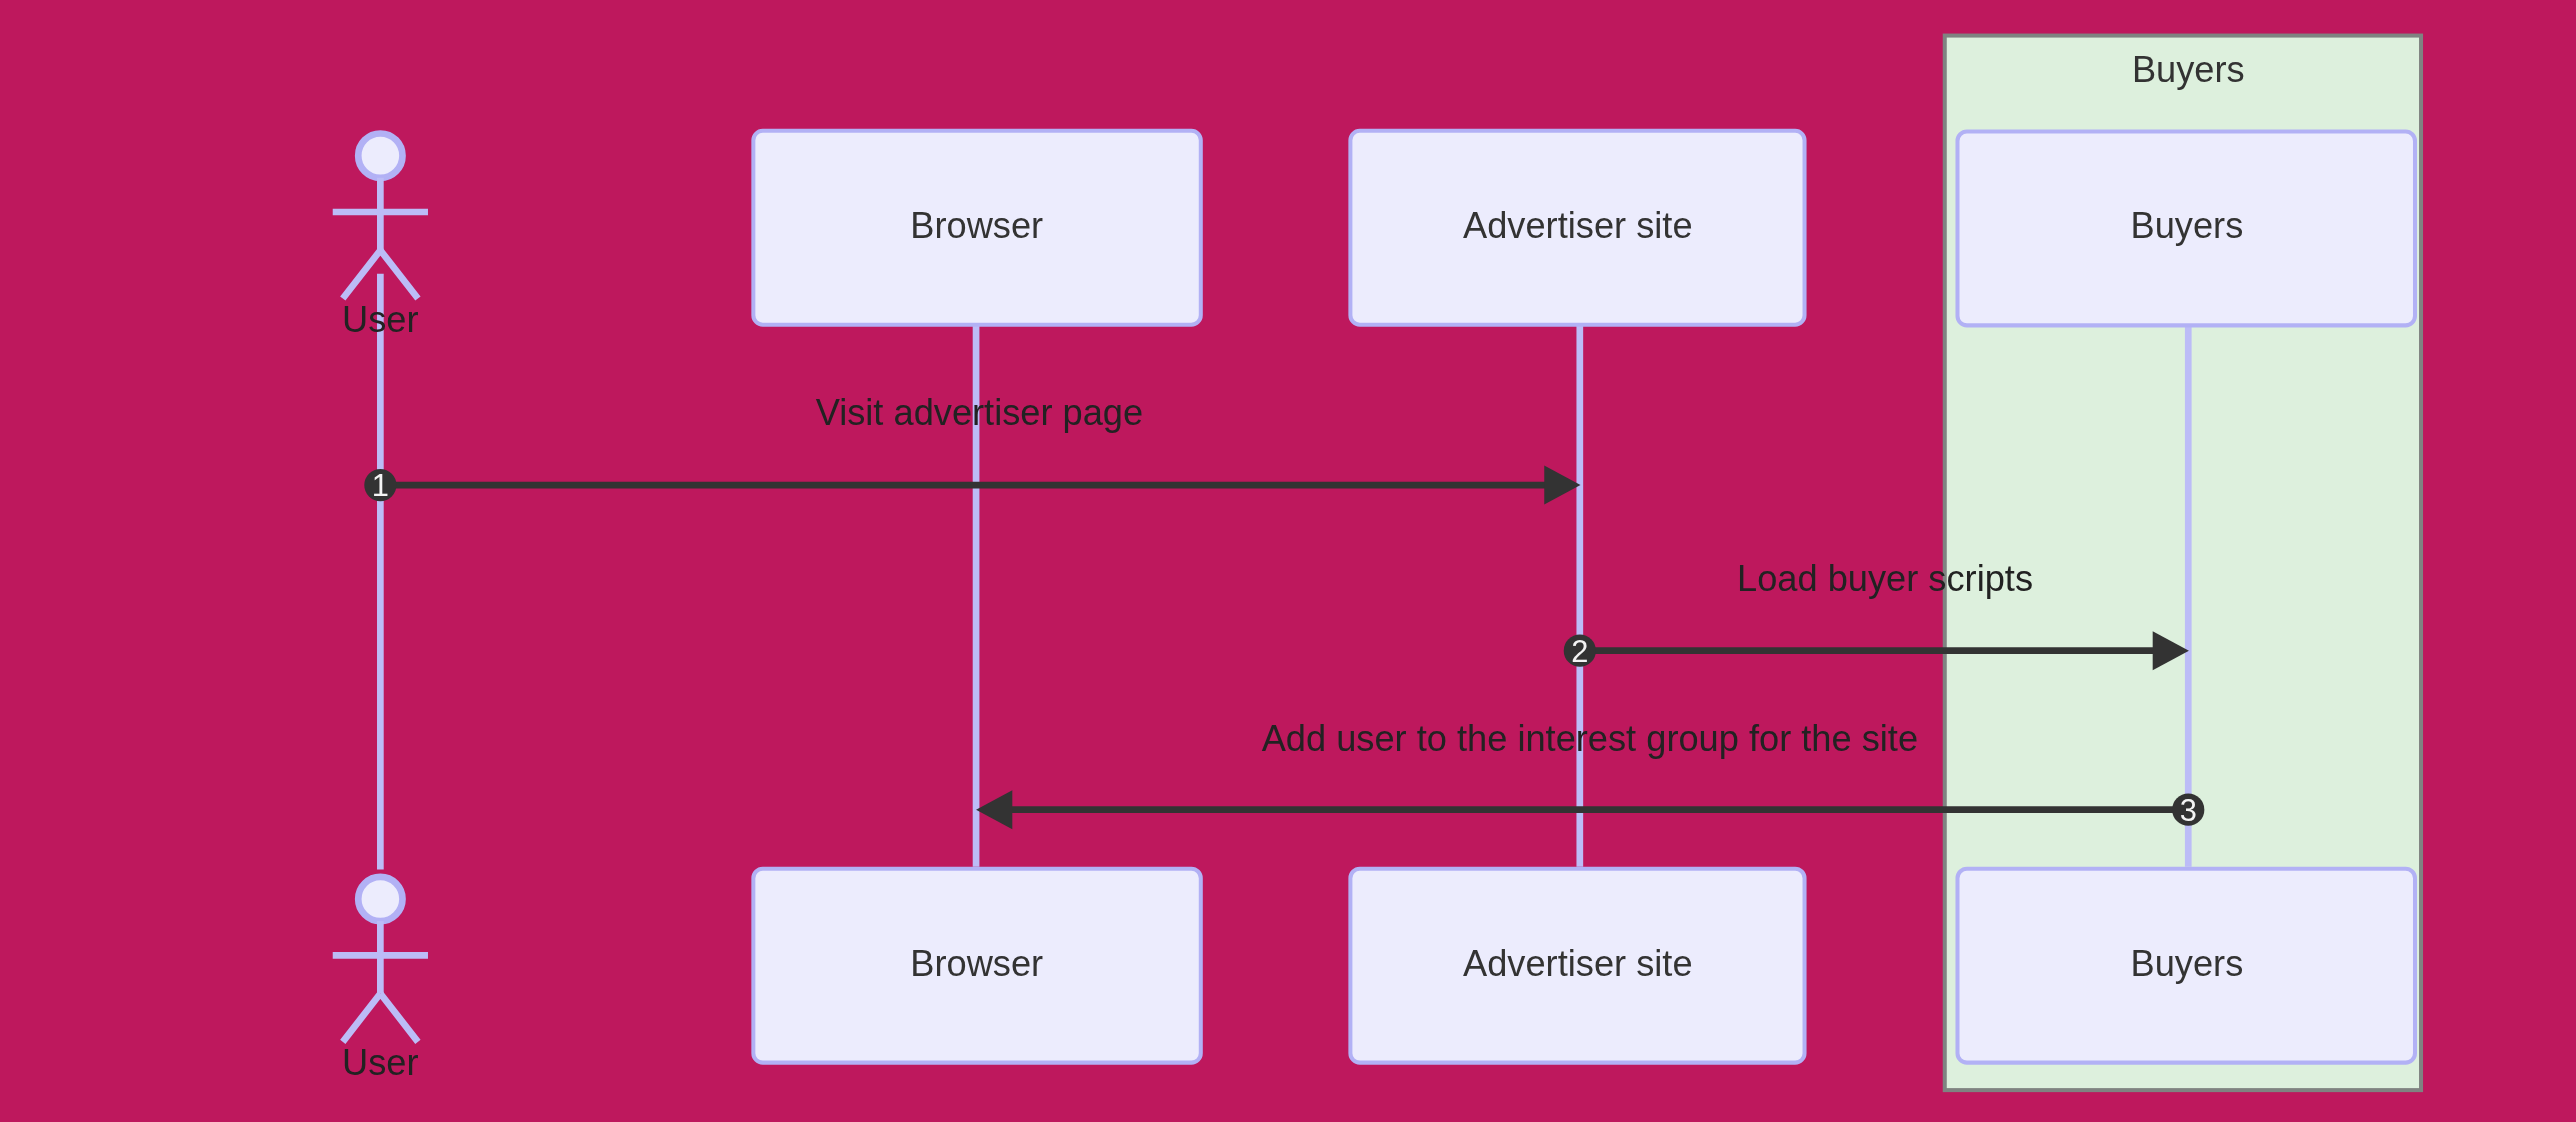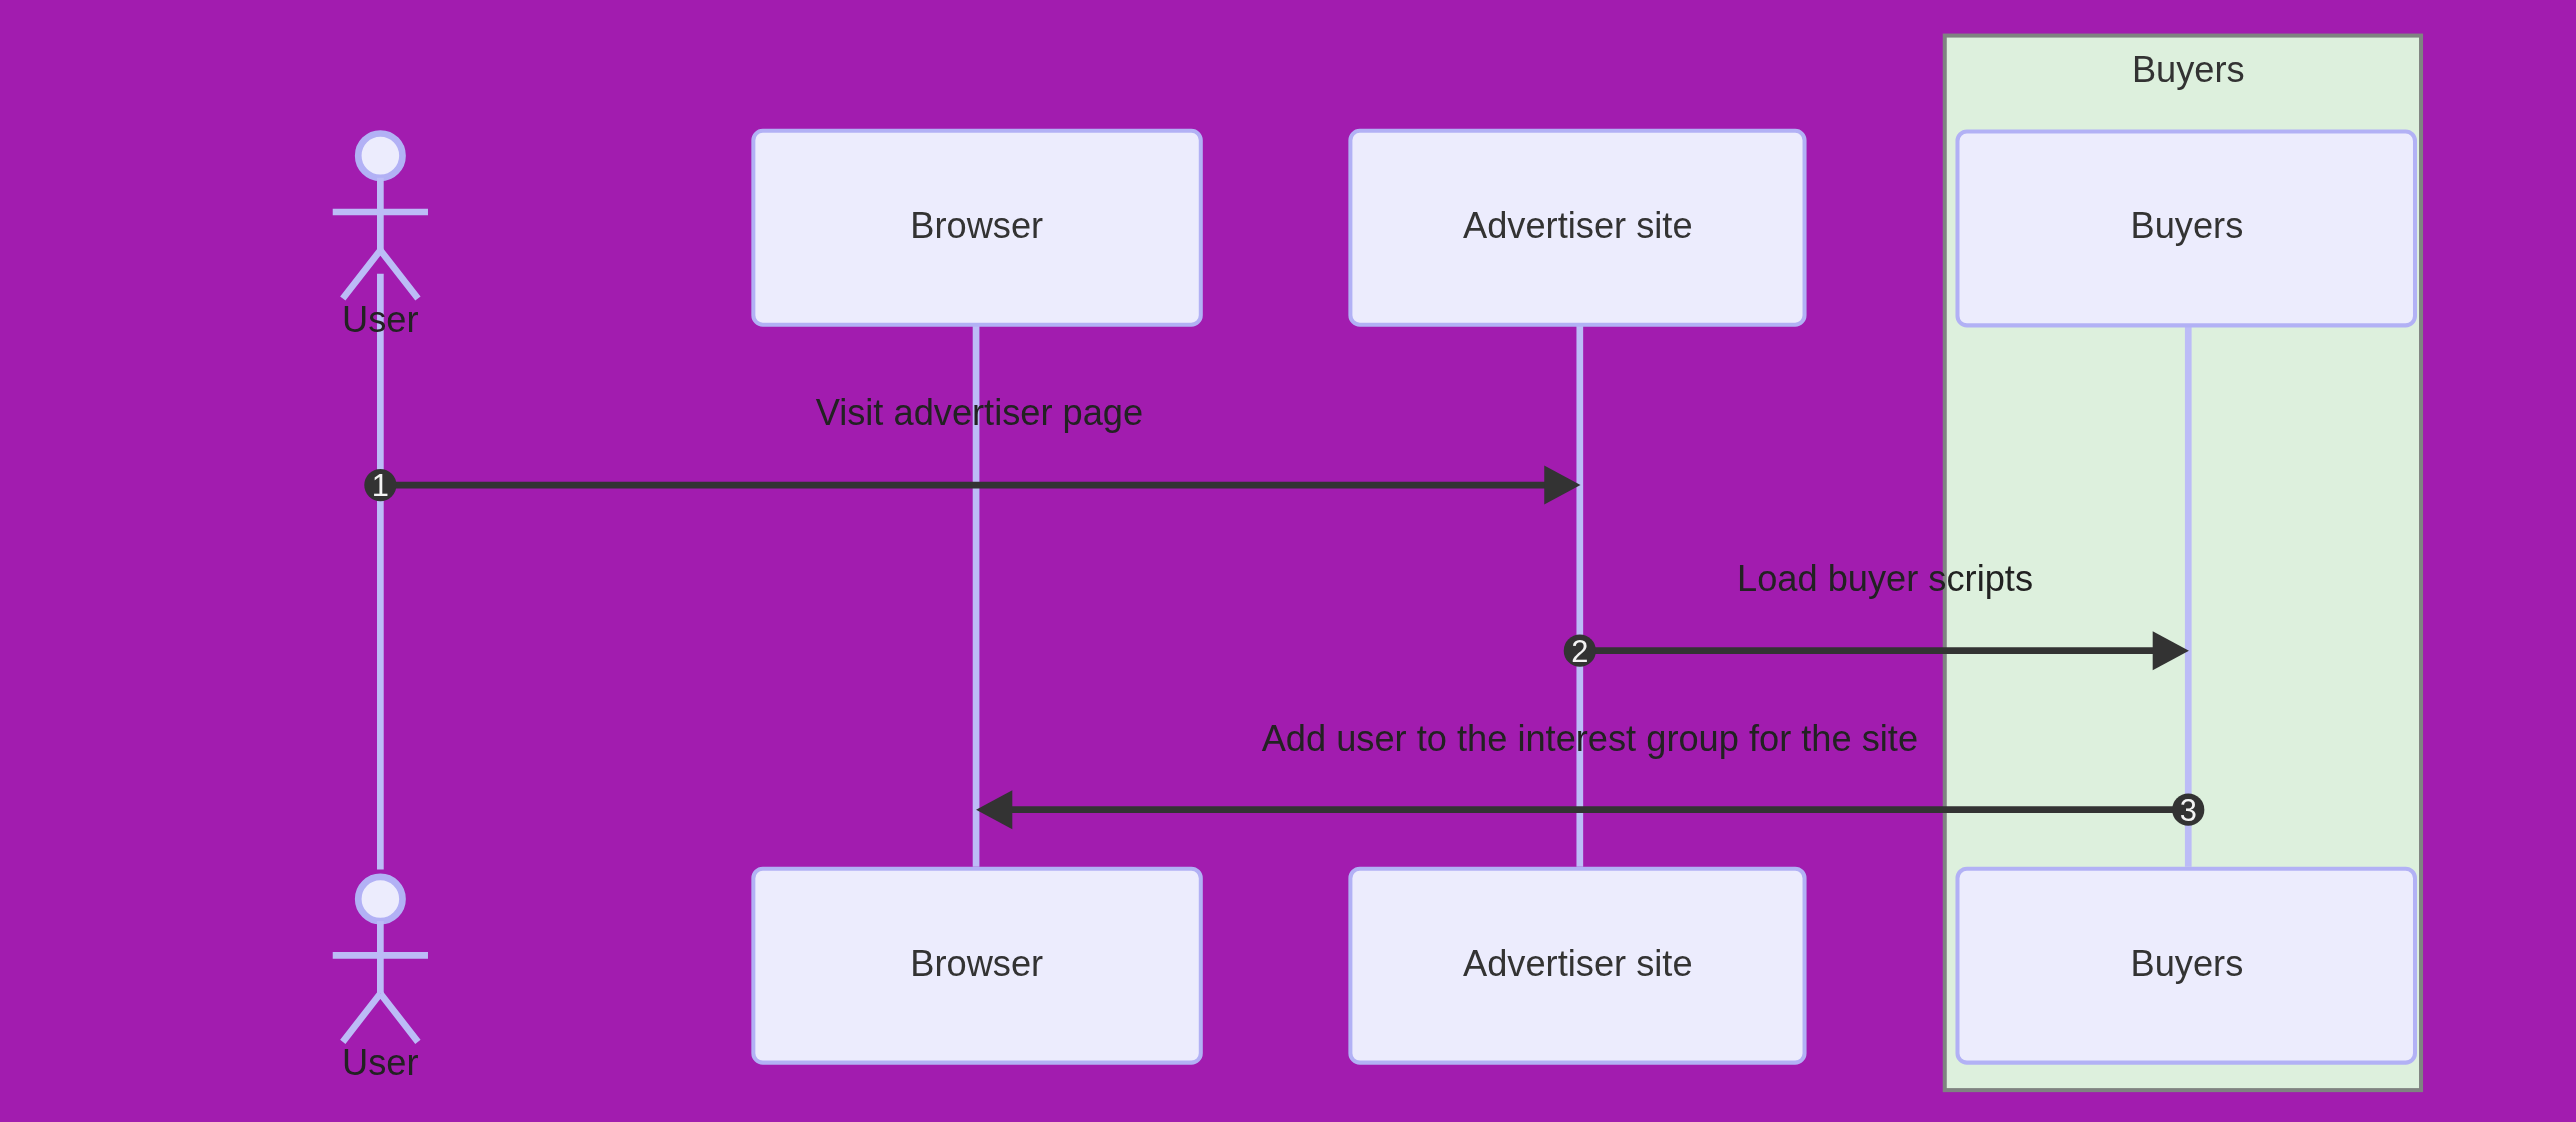--- a/index.html
+++ b/index.html
@@ -4,21 +4,21 @@
 <style>
   html, body {
     margin: 0;
     padding: 0;
     background: #ffffff;
   }
   #stage {
     position: relative;
     width: 2576px;
     height: 1123px;
-    background: #a21caf;
+    background: #be185d;
     font-family: "Liberation Sans", sans-serif;
     overflow: hidden;
   }
   #diagram-svg {
     position: absolute;
     left: 0;
     top: 0;
     width: 2576px;
     height: 1123px;
   }

